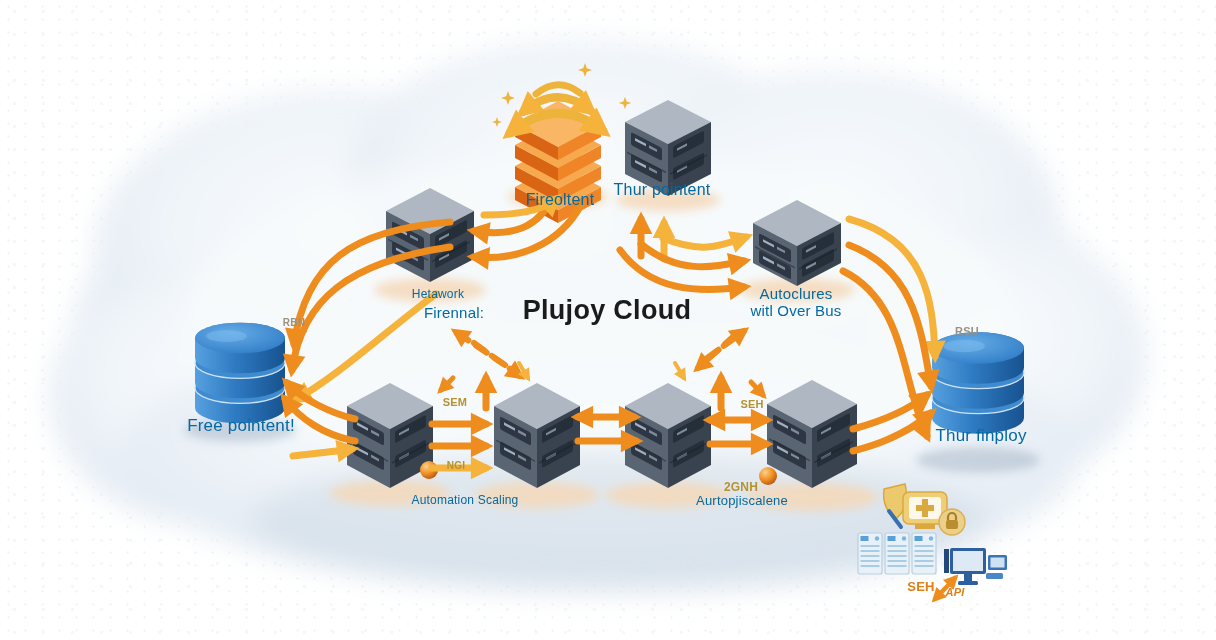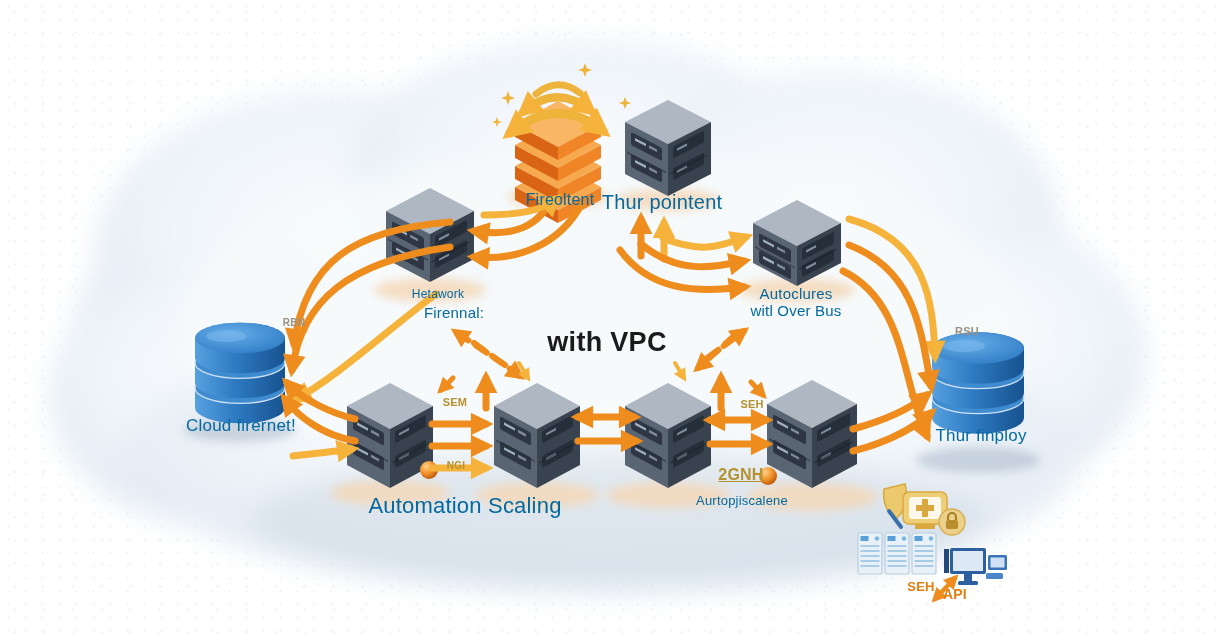--- a/index.html
+++ b/index.html
@@ -372,35 +372,35 @@
         <path d="M486,408 L486,378" stroke="#ee8d1d" stroke-width="7" marker-end="url(#mO)"></path>
         <path d="M721,408 L721,378" stroke="#ee8d1d" stroke-width="7" marker-end="url(#mO)"></path>
         <path d="M453,378 L441,390" stroke="#ee8d1d" stroke-width="5" marker-end="url(#mO)"></path>
         <path d="M751,382 L763,395" stroke="#ee8d1d" stroke-width="5" marker-end="url(#mO)"></path>
         <path d="M519,363 L528,378" stroke="#f5b33c" stroke-width="4" marker-end="url(#mL)"></path>
         <path d="M675,363 L684,378" stroke="#f5b33c" stroke-width="4" marker-end="url(#mL)"></path>
         <path d="M935,599 L955,578" stroke="#ee8d1d" stroke-width="4.5" marker-start="url(#mO)" marker-end="url(#mO)"></path>
       </g>
     </svg>
 
-  <div class="lbl title" style="left:607px;top:328px;font-size:27px;">with VPC</div>
+  <div class="lbl title" style="left:607px;top:296px;font-size:27px;">Plujoy Cloud</div>
 
   <div class="lbl" style="left:560px;top:192px;font-size:16px;">Fireoltent</div>
-  <div class="lbl" style="left:662px;top:192px;font-size:20px;">Thur pointent</div>
+  <div class="lbl" style="left:662px;top:182px;font-size:16px;">Thur pointent</div>
   <div class="lbl" style="left:438px;top:288px;font-size:12px;">Hetawork</div>
   <div class="lbl" style="left:454px;top:305px;font-size:15px;">Firennal:</div>
   <div class="lbl" style="left:796px;top:286px;font-size:15px;">Autoclures</div>
   <div class="lbl" style="left:796px;top:303px;font-size:15px;">witl Over Bus</div>
-  <div class="lbl" style="left:241px;top:417px;font-size:17px;">Cloud firernet!</div>
+  <div class="lbl" style="left:241px;top:417px;font-size:17px;">Free pointent!</div>
   <div class="lbl" style="left:981px;top:427px;font-size:17px;">Thur finploy</div>
-  <div class="lbl" style="left:465px;top:494px;font-size:22px;">Automation Scaling</div>
+  <div class="lbl" style="left:465px;top:494px;font-size:12px;">Automation Scaling</div>
   <div class="lbl" style="left:742px;top:494px;font-size:13px;">Aurtopjiscalene</div>
 
   <div class="lbl tag-gray" style="left:294px;top:318px;font-size:10px;">RBN</div>
   <div class="lbl tag-gray" style="left:967px;top:326px;font-size:11px;">RSU</div>
   <div class="lbl tag" style="left:455px;top:397px;font-size:11px;">SEM</div>
   <div class="lbl tag" style="left:752px;top:399px;font-size:11px;">SEH</div>
   <div class="lbl tag" style="left:456px;top:461px;font-size:10px;">NGI</div>
-  <div class="lbl tag" style="left:741px;top:467px;font-size:16px;text-decoration:underline;">2GNH</div>
+  <div class="lbl tag" style="left:741px;top:481px;font-size:12px;">2GNH</div>
 
   <div class="lbl tag-orange" style="left:921px;top:580px;font-size:13px;">SEH</div>
-  <div class="lbl tag-orange" style="left:955px;top:587px;font-size:14px;">API</div>
+  <div class="lbl tag-orange" style="left:955px;top:587px;font-size:11px;font-style:italic;">API</div>
 </div>
 
 </body></html>

